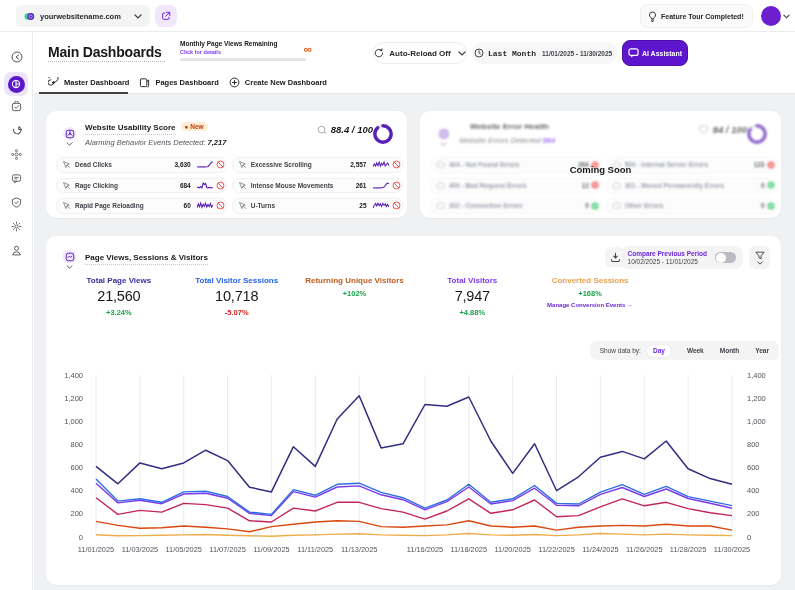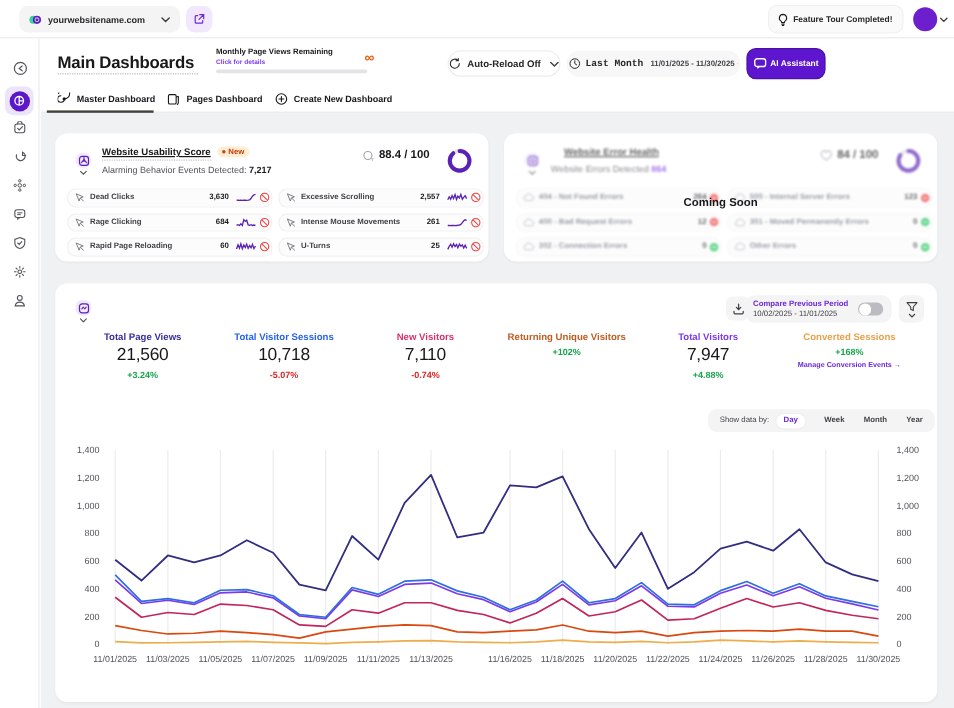--- a/index.html
+++ b/index.html
@@ -35,27 +35,27 @@
 .tab { display:flex; align-items:center; gap:5px; font-size:7.5px; font-weight:bold; color:#18181b; padding-bottom:9px; }
 .tab-underline { position:absolute; left:5px; top:59.5px; width:89px; border-top:2px solid #44403c; z-index:3; }
 .hdr-border { position:absolute; left:34px; top:93px; width:761px; border-top:1px solid #e9e9eb; }
 .content { position:absolute; left:34px; top:94px; width:761px; height:496px; background:#f0f1f3; }
 .card { position:absolute; background:#fff; border-radius:10px; box-shadow:0 1px 2px rgba(0,0,0,0.04); }
 .card1 { left:12px; top:17px; width:361px; height:107px; }
 .card2 { left:386px; top:17px; width:361px; height:107px; }
 .cardC { left:12px; top:142px; width:735px; height:349px; }
 .chead { position:absolute; left:17px; top:11px; display:flex; }
 .ctext { font-size:0; }
-.ctitle { display:inline-block; line-height:1.2;text-decoration:underline; }
-.csub { line-height:1.2; }
+.ctitle { display:inline-block; line-height:1.2; }
+.csub { line-height:1.2;font-style:italic; }
 .ctile { width:13px; height:13px; flex-shrink:0; border-radius:50%; background:#f1e8fd; display:flex; align-items:center; justify-content:center; }
 .ctitle { font-size:8px; font-weight:bold; color:#18181b; border-bottom:1px dotted #c5c5cb; padding-bottom:1.5px; }
 .csub { font-size:7.5px; color:#52525b; margin-top:2.5px; }
 .newbadge { display:inline-block; background:#ffedd5; color:#c2410c; font-size:6.5px; font-weight:bold; border-radius:6px; padding:1px 4px; vertical-align:1px; margin-left:5px; }
-.score { position:absolute; right:49px; top:13px; display:flex; align-items:center; gap:4px; }
+.score { position:absolute; right:34px; top:13px; display:flex; align-items:center; gap:4px;font-style:italic; }
 .score .num { font-size:9.5px; font-weight:bold; color:#18181b; }
 .donut { position:absolute; right:13px; top:12px; }
 .rowgrid { position:absolute; left:10px; top:46px; width:347px; display:grid; grid-template-columns:1fr 1fr; column-gap:4.5px; row-gap:5px; }
 .itm { height:15.5px; background:#fcfcfc; border:1px solid #f1f1f2; border-radius:7px; display:flex; align-items:center; padding:0 1px 0 5px; }
 .itm .lbl { font-size:6.5px; font-weight:bold; color:#3f3f46; margin-left:4px; }
 .itm .num { font-size:6.5px; font-weight:bold; color:#18181b; margin-left:auto; }
 .itm svg.spark { margin-left:5px; }
 .itm .ban { margin-left:2.5px; flex-shrink:0; }
 .c2wrap { filter:blur(0.8px); opacity:0.68; }
 .coming { position:absolute; left:0; top:52.5px; width:361px; text-align:center; font-size:9.5px; font-weight:bold; color:#18181b; z-index:3; }
@@ -461,20 +461,23 @@
         <div class="ctile" style="border-radius:5px;">
             <svg width="10" height="10" viewBox="0 0 12 12">
               <rect x="1.5" y="1.5" width="9" height="9" rx="2.6" fill="none" stroke="#5b21b6" stroke-width="1.2"></rect>
               <path d="M3.8 6.4l1.4-1.6 1.6 1.6 1.4-1.6" fill="none" stroke="#5b21b6" stroke-width="1.1" stroke-linecap="round"></path>
             </svg>
           </div>
         <svg width="7" height="4" viewBox="0 0 8 5" style="margin-top:2px">
             <path d="M1 1l3 3 3-3" fill="none" stroke="#52525b" stroke-width="1.2" stroke-linecap="round"></path>
           </svg>
       </div>
+      <div class="ctext" style="margin-left:9px; padding-top:3px;">
+        <span class="ctitle" style="font-size:8px;">Page Views, Sessions &amp; Visitors</span>
+      </div>
     </div>
     <div class="sqbtn dl">
         <svg width="11" height="11" viewBox="0 0 12 12">
           <path d="M6 1.5v5M4 4.5L6 6.5l2-2" fill="none" stroke="#3f3f46" stroke-width="1.1" stroke-linecap="round"></path>
           <path d="M1.8 8.2v1.2a1 1 0 0 0 1 1h6.4a1 1 0 0 0 1-1V8.2" fill="none" stroke="#3f3f46" stroke-width="1.1" stroke-linecap="round"></path>
         </svg>
       </div>
     <div class="cmp">
       <div class="tx">
         <div class="a">Compare Previous Period</div>
@@ -496,25 +499,20 @@
     <div class="stats">
       <div class="stat">
           <div class="lb" style="color:#372e9e">Total Page Views</div>
           <div class="val">21,560</div>
           <div class="pct green">+3.24%</div>
         </div>
       <div class="stat">
           <div class="lb" style="color:#2563eb">Total Visitor Sessions</div>
           <div class="val">10,718</div>
           <div class="pct red">-5.07%</div>
-        </div>
-      <div class="stat">
-          <div class="lb" style="color:#d6336c">New Visitors</div>
-          <div class="val">7,110</div>
-          <div class="pct red">-0.74%</div>
         </div>
       <div class="stat">
           <div class="lb" style="color:#c05d21">Returning Unique Visitors</div>
           <div class="pct green">+102%</div>
         </div>
       <div class="stat">
           <div class="lb" style="color:#7c3aed">Total Visitors</div>
           <div class="val">7,947</div>
           <div class="pct green">+4.88%</div>
         </div>

